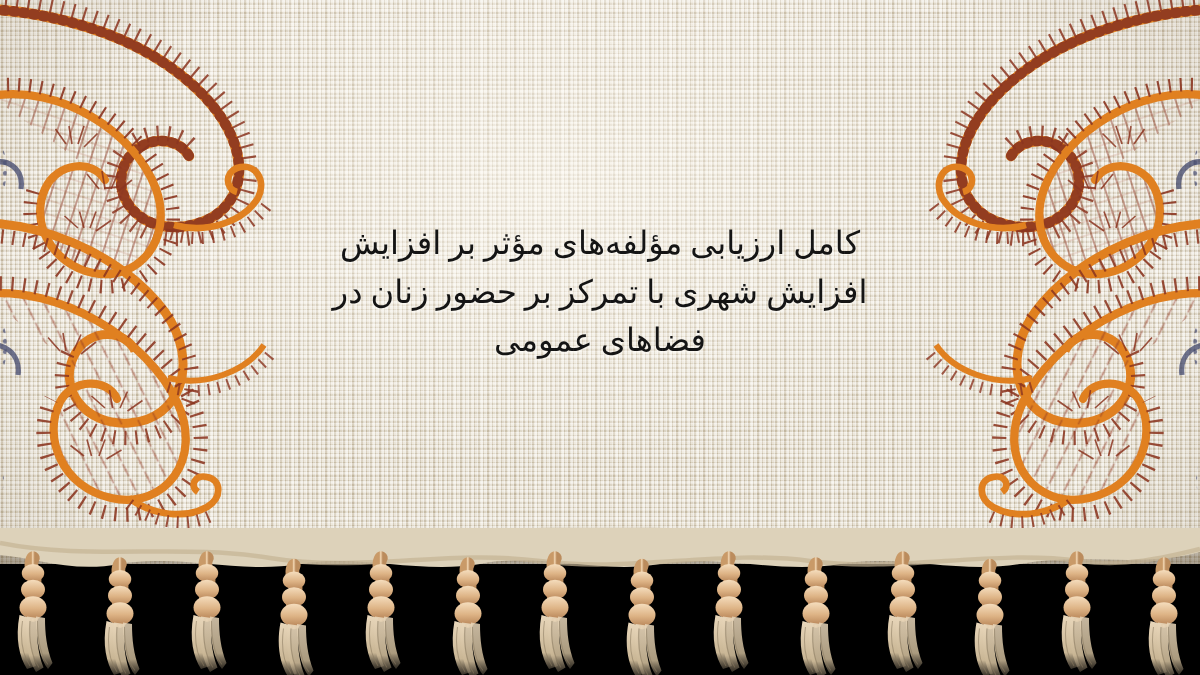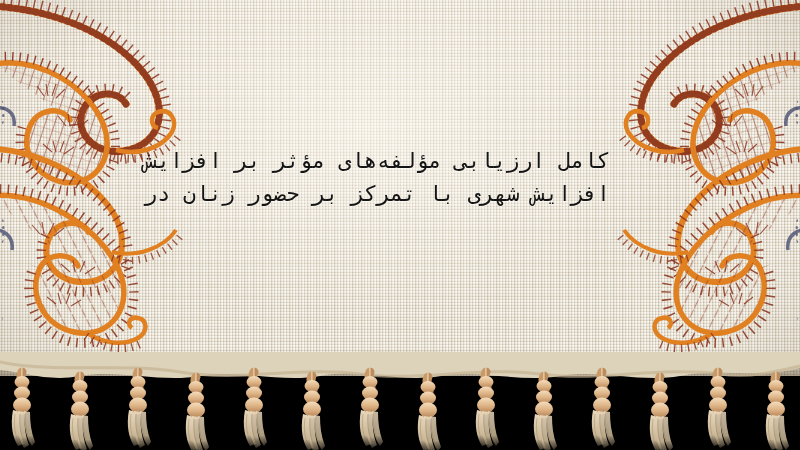--- a/index.html
+++ b/index.html
@@ -1,19 +1,19 @@
 <!DOCTYPE html>
 <html><head>
 <meta charset="utf-8">
 <style>
   html,body{margin:0;padding:0;background:#000;}
   #stage{
     position:relative;width:800px;height:450px;overflow:hidden;
     background:#fca5a5;
-    font-family:Liberation Mono, monospace;
+    font-family:Liberation Serif, serif;
   }
 
   
   .fabric{
     position:absolute;left:0;top:0;width:800px;height:376px;
     background-color:#e7dfce;
     background-image:
       
       radial-gradient(ellipse 520px 300px at 46% 34%, rgba(255,252,245,.55) 0%, rgba(255,252,245,0) 62%),
       radial-gradient(ellipse 700px 420px at 50% 50%, rgba(120,100,70,0) 55%, rgba(104,86,58,.30) 100%),
@@ -209,20 +209,21 @@
           <path d="M6 110 C 18 104 30 112 28 126" fill="none" stroke="#3a4068" stroke-width="3.5" opacity=".8"></path>
           <path d="M2 232 C 16 226 28 236 26 250" fill="none" stroke="#3a4068" stroke-width="3.5" opacity=".8"></path>
         </g>
       </g>
     </svg>
   </div>
 
   <div class="title-wrap">
     <div class="title-line">کامل ارزیابی مؤلفه‌های مؤثر بر افزایش</div>
     <div class="title-line">افزایش شهری با تمرکز بر حضور زنان در</div>
+    <div class="title-line">فضاهای عمومی</div>
   </div>
 
   <div class="fringe">
     <svg viewBox="0 0 800 98" xmlns="http://www.w3.org/2000/svg" preserveAspectRatio="none">
       <defs>
         <linearGradient id="cord" x1="0" y1="0" x2="1" y2="0">
           <stop offset="0%" stop-color="#c99a68"></stop>
           <stop offset="42%" stop-color="#f2d6b2"></stop>
           <stop offset="100%" stop-color="#bb8c5d"></stop>
         </linearGradient>

